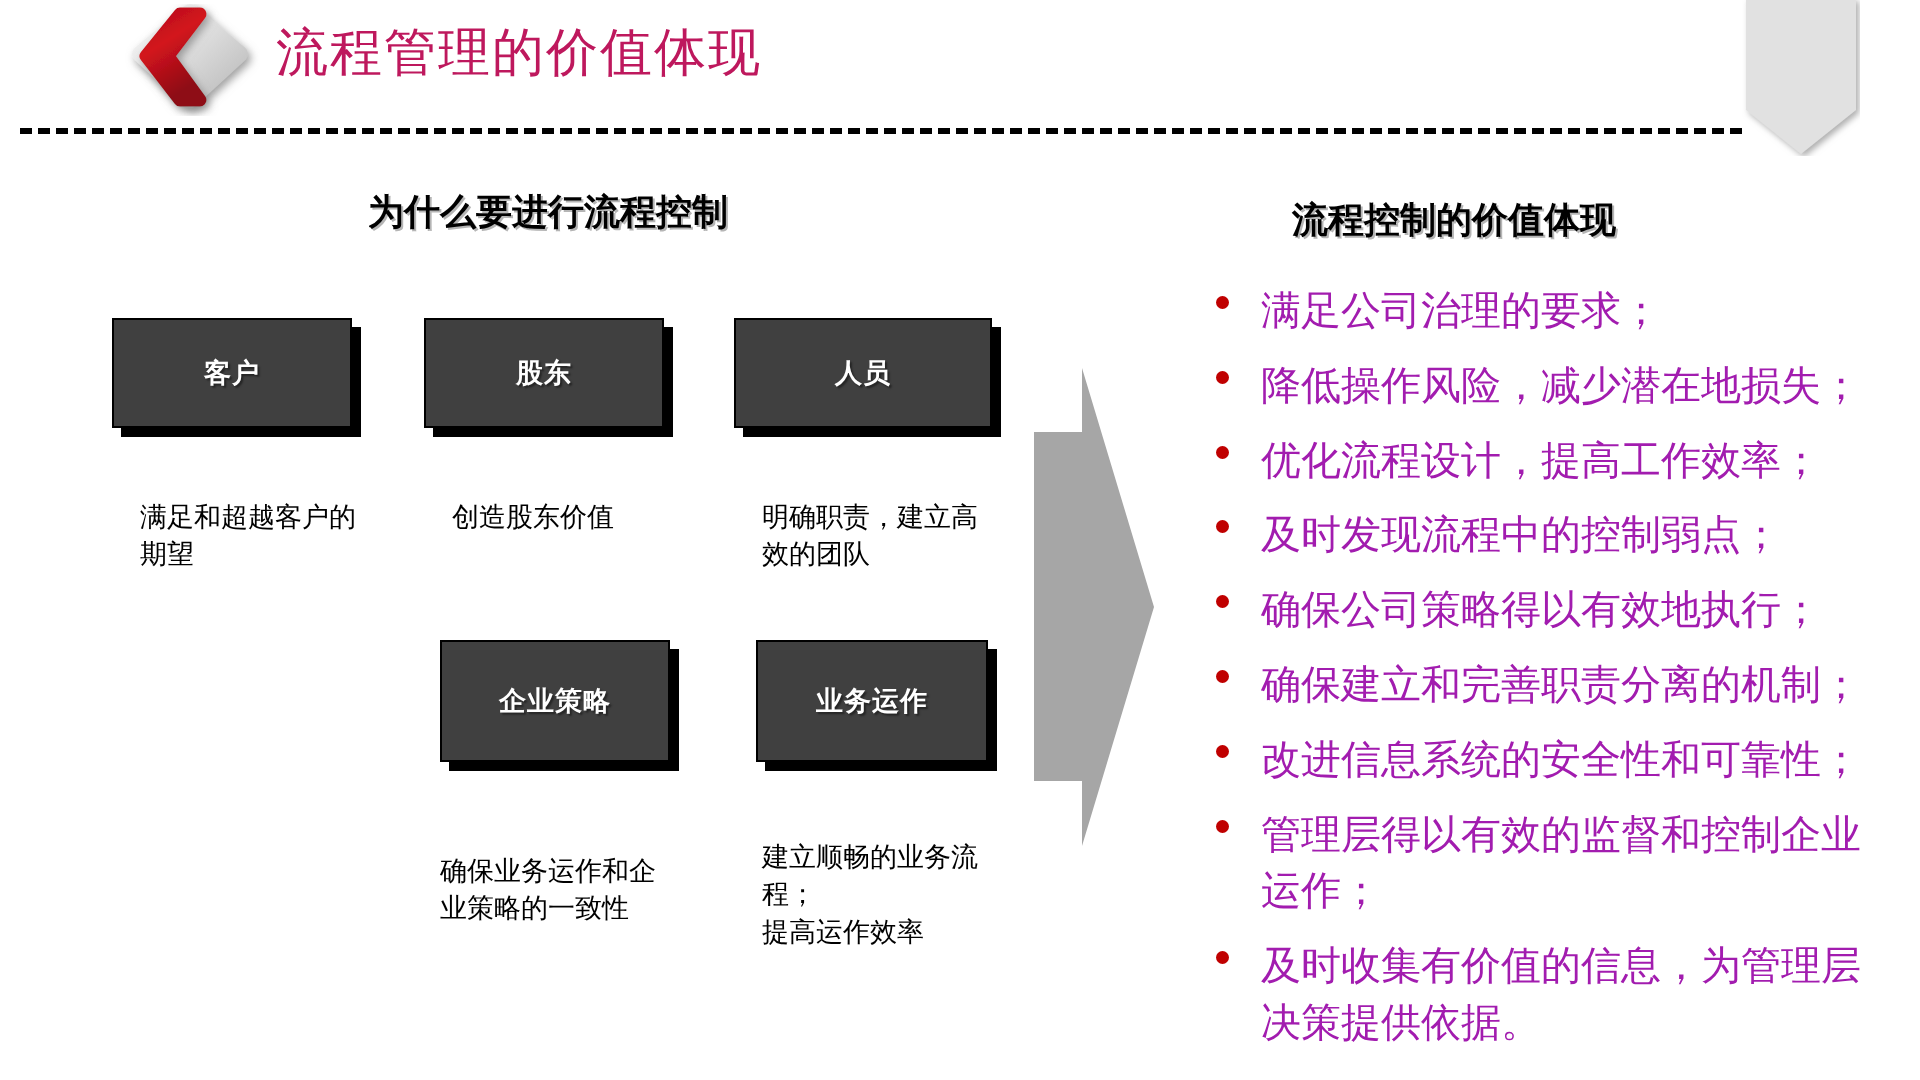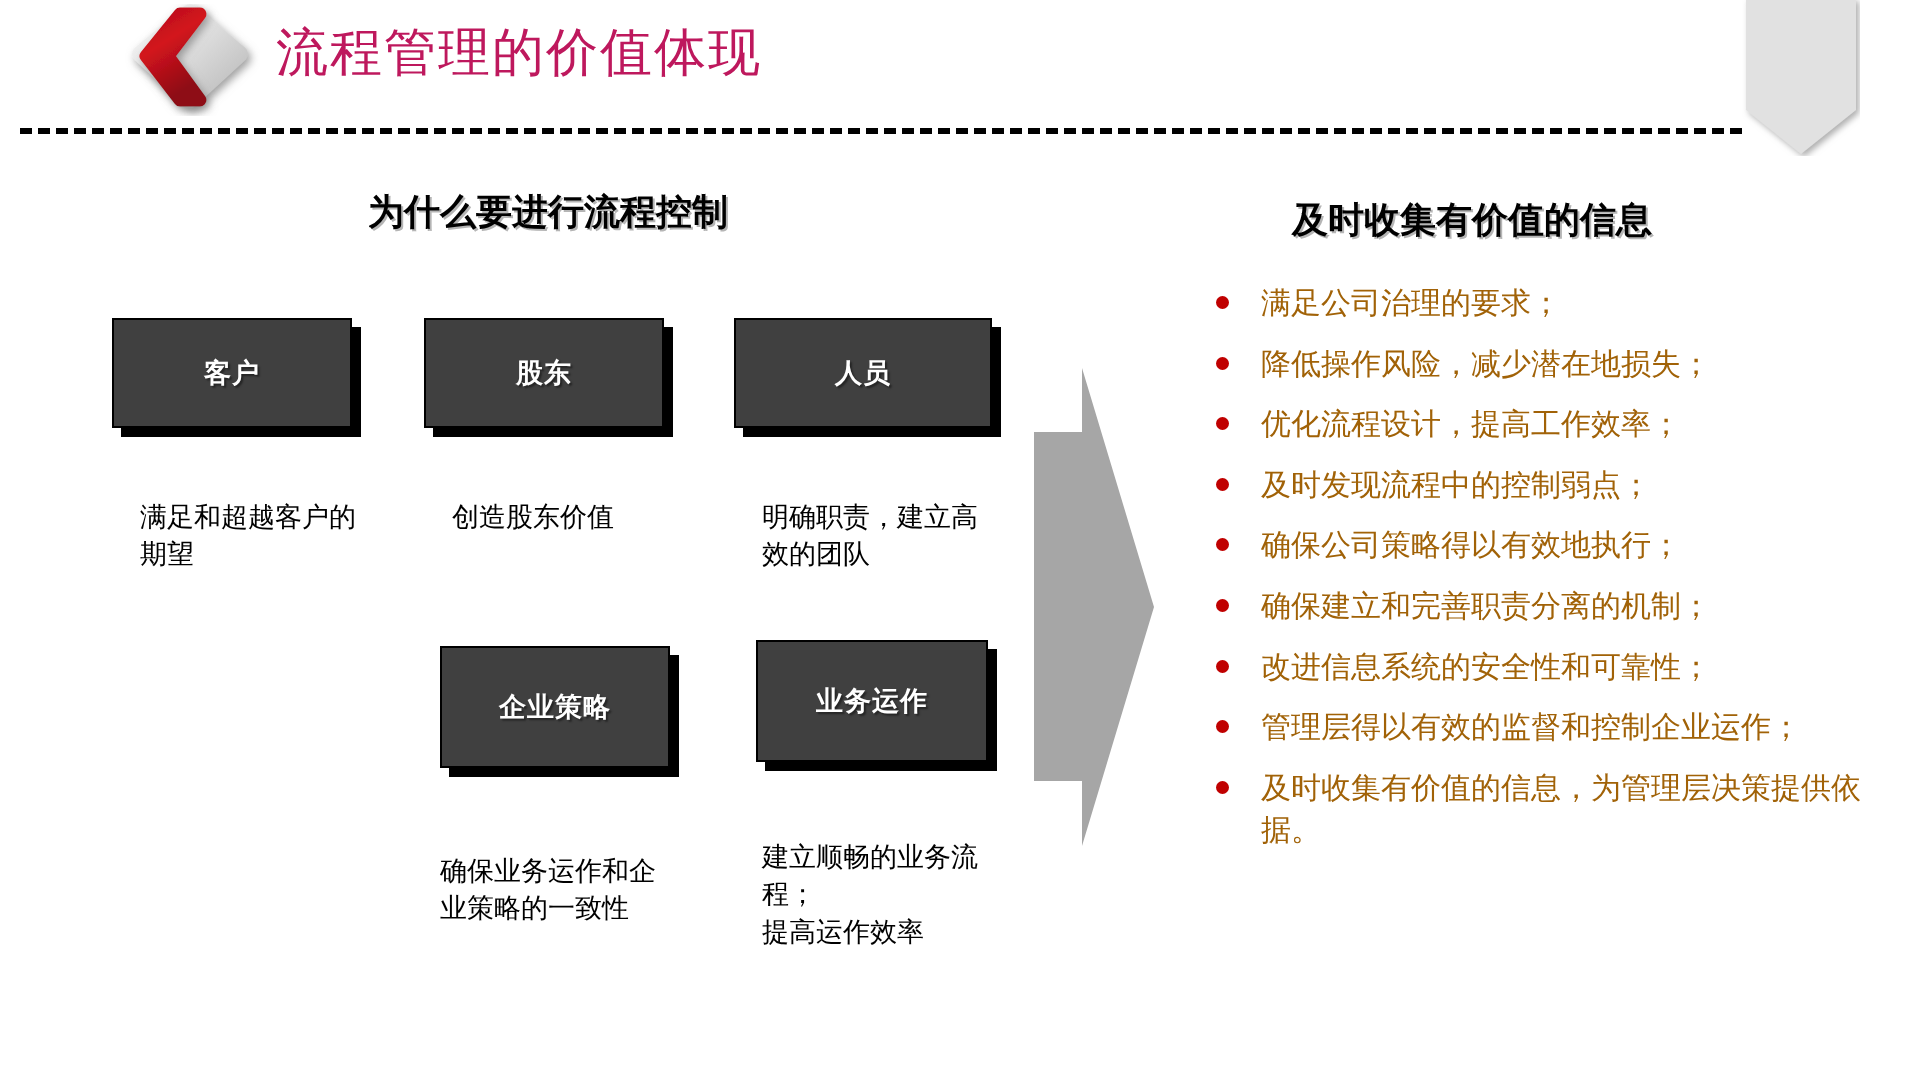--- a/index.html
+++ b/index.html
@@ -77,21 +77,21 @@
     color: #ffffff;
     font-size: 27px;
     font-weight: bold;
     letter-spacing: 1px;
     text-shadow: 2px 2px 2px rgba(0,0,0,0.45);
   }
   #box-customer  { left: 112px; top: 318px; width: 122px; height: 110px; }
   #box-customer  { left: 112px; top: 318px; width: 240px; height: 110px; }
   #box-shareholder { left: 424px; top: 318px; width: 240px; height: 110px; }
   #box-staff     { left: 734px; top: 318px; width: 258px; height: 110px; }
-  #box-strategy  { left: 440px; top: 640px; width: 230px; height: 122px; margin-top: 6px; }
+  #box-strategy  { left: 440px; top: 640px; width: 230px; height: 122px; }
   #box-operation { left: 756px; top: 640px; width: 232px; height: 122px; }
 
   
   .stake-caption {
     position: absolute;
     font-size: 27px;
     line-height: 1.38;
     color: #000000;
   }
   #caption-customer    { left: 140px; top: 498px; width: 240px; }
@@ -125,23 +125,23 @@
     flex: 0 0 auto;
     width: 13px;
     height: 13px;
     border-radius: 50%;
     background: #c00000;
     margin-top: 14px;
     margin-right: 32px;
   }
   .value-text {
     flex: 1 1 auto;
-    font-size: 30px;
+    font-size: 40px;
     line-height: 1.42;
-    color: #a16207;
+    color: #a21caf;
   }
 </style>
 </head>
 <body>
 
 <div id="header-logo">
   <svg width="140" height="112" viewBox="0 0 140 112" xmlns="http://www.w3.org/2000/svg">
     <defs>
       <linearGradient id="gGray" x1="0" y1="0" x2="1" y2="1">
         <stop offset="0%" stop-color="#fbfbfb"></stop>
@@ -207,21 +207,21 @@
 <div class="stake-caption" id="caption-staff">明确职责，建立高效的团队</div>
 <div class="stake-caption" id="caption-strategy">确保业务运作和企业策略的一致性</div>
 <div class="stake-caption" id="caption-operation">建立顺畅的业务流程；<br>提高运作效率</div>
 
 <div id="center-arrow">
   <svg width="132" height="492" viewBox="0 0 132 492" xmlns="http://www.w3.org/2000/svg">
     <path d="M6 72 L54 72 L54 8 L126 247 L54 486 L54 421 L6 421 Z" fill="#a6a6a6"></path>
   </svg>
 </div>
 
-<div class="section-heading" id="heading-right">及时收集有价值的信息</div>
+<div class="section-heading" id="heading-right">流程控制的价值体现</div>
 
 <div id="value-list">
   <div class="value-item">
     <span class="value-bullet"></span>
     <span class="value-text">满足公司治理的要求；</span>
   </div>
   <div class="value-item">
     <span class="value-bullet"></span>
     <span class="value-text">降低操作风险，减少潜在地损失；</span>
   </div>

